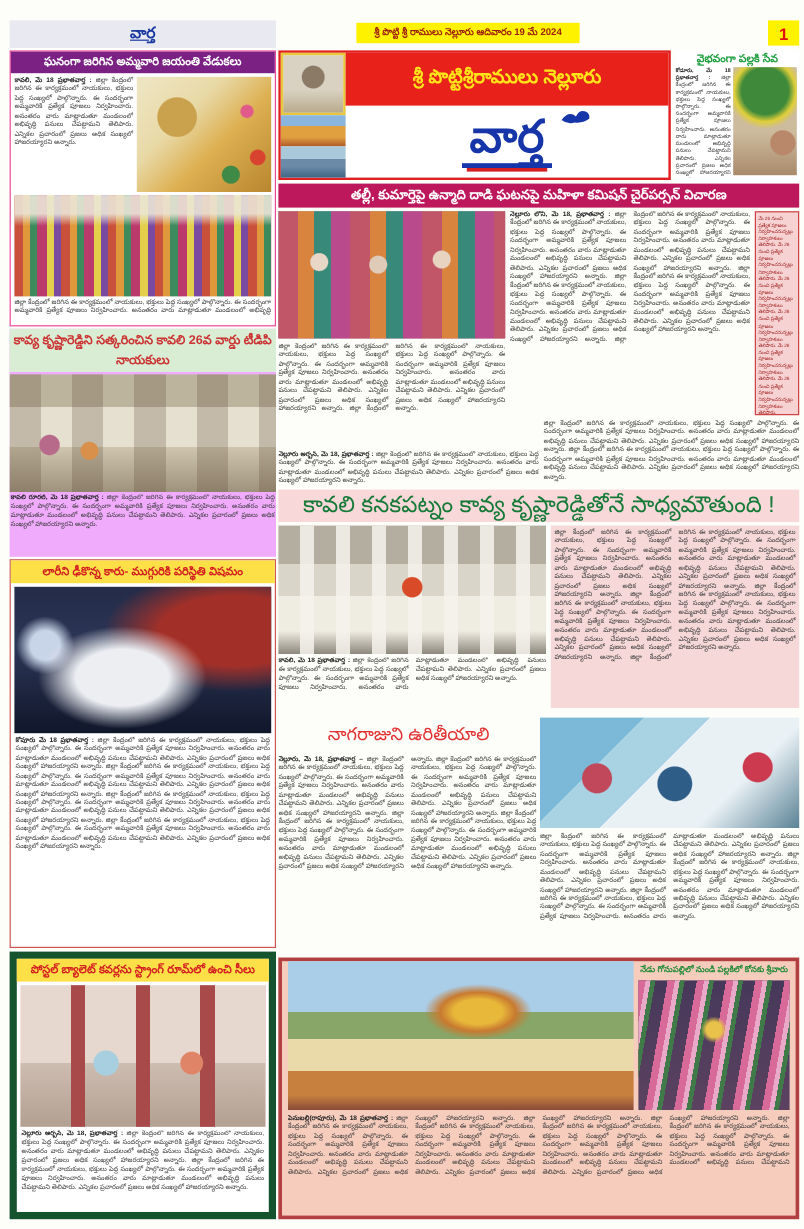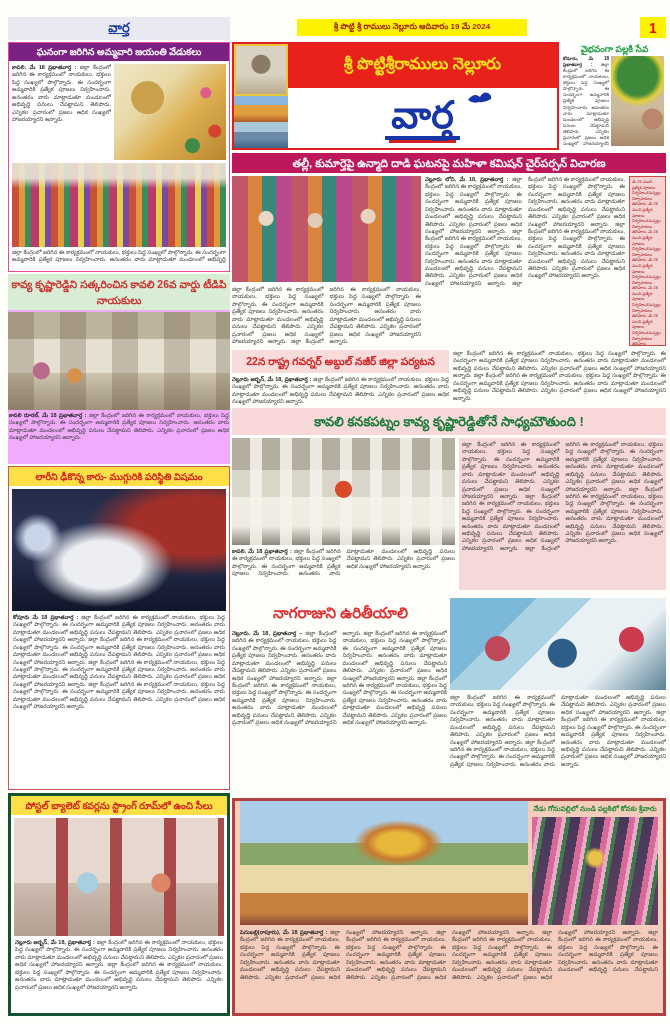--- a/index.html
+++ b/index.html
@@ -6,21 +6,21 @@
   html,body { background:#ffffff; }
   body { font-family:"Liberation Sans", sans-serif; }
   #page { position:relative; width:670px; height:1024px; background:#fdfdfa; overflow:hidden; }
   .abs { position:absolute; }
   .flexc { display:flex; align-items:center; justify-content:center; }
   .oneline { white-space:nowrap; overflow:hidden; }
 
   
   .logo-box { left:8px; top:17px; width:222px; height:23px; background:#e9e9f2; }
   .logo-box span { color:#1a3aa0; font-weight:bold; font-size:13px; text-decoration:underline; }
-  .date-bar { left:297px; top:19px; width:230px; height:17px; background:#fff200;
+  .date-bar { left:297px; top:19px; width:186px; height:17px; background:#fff200;
               color:#9c1c10; font-weight:bold; font-size:8px; }
   .pagenum { left:640px; top:17px; width:26px; height:21px; background:#fff200;
              color:#e01010; font-weight:bold; font-size:14px; }
 
   
   .tiny { font-size:5.5px; line-height:1.35; color:#3a3a3a; text-align:justify; overflow:hidden; }
   .tiny b { color:#222; }
   .cols2 { column-count:2; column-gap:6px; }
   .cols4 { column-count:4; column-gap:6px; }
   .ph { background-color:#cfc8ba; overflow:hidden; }
@@ -57,21 +57,21 @@
   .art-accident { left:8px; top:466px; width:222px; height:324px; border:1px solid #cc5555; background:#fff; }
   .head-yellow { height:19px; background:#fde047; color:#d42020; font-weight:bold; font-size:9.5px; line-height:19px; text-align:center; }
   .ph-night { margin:3px; height:122px;
     background:
       radial-gradient(ellipse at 42% 62%, #eceef2 22%, rgba(0,0,0,0) 40%),
       radial-gradient(ellipse at 86% 30%, #a33028 24%, rgba(0,0,0,0) 42%),
       radial-gradient(circle at 12% 40%, #c8d4e8 6%, rgba(0,0,0,0) 12%),
       linear-gradient(180deg,#232b48 0%,#2c3656 40%,#10162a 100%); }
   .acc-text { padding:0 4px; height:168px; }
 
-  .art-postal { left:8px; top:793px; width:222px; height:223px; border:3px solid #14532d; background:#fff; }
+  .art-postal { left:8px; top:793px; width:222px; height:223px; border:6px solid #14532d; background:#fff; }
   .ph-corridor { margin:3px; height:118px;
     background:
       radial-gradient(circle at 35% 55%, #a8cfe0 10px, rgba(0,0,0,0) 11px),
       radial-gradient(circle at 70% 55%, #e08468 9px, rgba(0,0,0,0) 10px),
       repeating-linear-gradient(90deg, rgba(0,0,0,0) 0 42px, #a84a4a 42px 54px),
       linear-gradient(180deg,#e6d8ce 0 55%,#cdbcb0 55%,#b2a092 100%); }
   .postal-text { padding:0 4px; height:74px; }
 
   
   .masthead { left:232px; top:42px; width:327px; height:108px; border:2px solid #e02020; background:#fff; }
@@ -119,32 +119,32 @@
                 background:#f6d2d2; padding:2px; font-size:4px; line-height:1.4; color:#a02020; overflow:hidden; }
 
   
   .gov-head { left:232px; top:350px; width:217px; height:23px; background:#f8dcdc;
               color:#d42020; font-weight:bold; font-size:10.5px; line-height:23px; text-align:center; }
   .gov-left { left:232px; top:376px; width:217px; height:29px; }
   .gov-right { left:453px; top:350px; width:213px; height:55px; }
 
   
   .kavya-head { left:232px; top:408px; width:434px; height:27px; background:#f8d8d8;
-                color:#157a38; font-weight:bold; font-size:13px; line-height:27px; text-align:center; }
+                color:#157a38; font-weight:normal; font-size:19px; line-height:27px; text-align:center; }
   .ph-men { left:232px; top:438px; width:223px; height:107px;
     background:
       radial-gradient(circle at 50% 48%, #d84a28 8px, rgba(0,0,0,0) 9px),
       repeating-linear-gradient(90deg, rgba(0,0,0,0) 0 18px, rgba(245,243,236,.85) 18px 30px),
       linear-gradient(180deg,#b4aea0 0 30%,#d9d5c9 30% 55%,#efece2 55% 82%,#8d887c 100%); }
   .kavya-under { left:232px; top:548px; width:223px; height:46px; }
   .kavya-pink { left:459px; top:438px; width:207px; height:152px; background:#f6d8d8; padding:3px; }
 
   
   .nag-head { left:232px; top:600px; width:217px; height:26px; color:#e03030;
-              font-weight:bold; font-size:15px; text-align:center; line-height:26px; }
+              font-weight:normal; font-size:15px; text-align:center; line-height:26px; }
   .nag-left { left:232px; top:630px; width:215px; height:164px; }
   .ph-hospital { left:450px; top:598px; width:216px; height:92px;
     background:
       radial-gradient(circle at 22% 55%, #c0485a 12px, rgba(0,0,0,0) 13px),
       radial-gradient(circle at 52% 60%, #2e5e88 14px, rgba(0,0,0,0) 15px),
       radial-gradient(circle at 84% 45%, #cc3a50 12px, rgba(0,0,0,0) 13px),
       linear-gradient(135deg,#7cb9d8 0 28%,#a9d2e2 28% 46%,#e9f1f5 46% 72%,#5a8296 100%); }
   .nag-right { left:450px; top:694px; width:216px; height:100px; }
 
   
@@ -228,21 +228,20 @@
       <div class="ph ph-pallaki"></div>
     </div>
   </div>
 
   <div class="abs blue-bar oneline">తల్లీ, కుమార్తెపై ఉన్మాది దాడి ఘటనపై మహిళా కమిషన్ చైర్‌పర్సన్ విచారణ</div>
   <div class="abs ph ph-women"></div>
   <div class="abs com-under tiny cols2">జిల్లా కేంద్రంలో జరిగిన ఈ కార్యక్రమంలో నాయకులు, భక్తులు పెద్ద సంఖ్యలో పాల్గొన్నారు. ఈ సందర్భంగా అమ్మవారికి ప్రత్యేక పూజలు నిర్వహించారు. అనంతరం వారు మాట్లాడుతూ మండలంలో అభివృద్ధి పనులు చేపట్టామని తెలిపారు. ఎన్నికల ప్రచారంలో ప్రజలు అధిక సంఖ్యలో హాజరయ్యారని అన్నారు. జిల్లా కేంద్రంలో జరిగిన ఈ కార్యక్రమంలో నాయకులు, భక్తులు పెద్ద సంఖ్యలో పాల్గొన్నారు. ఈ సందర్భంగా అమ్మవారికి ప్రత్యేక పూజలు నిర్వహించారు. అనంతరం వారు మాట్లాడుతూ మండలంలో అభివృద్ధి పనులు చేపట్టామని తెలిపారు. ఎన్నికల ప్రచారంలో ప్రజలు అధిక సంఖ్యలో హాజరయ్యారని అన్నారు.</div>
   <div class="abs com-main tiny cols2"><b>నెల్లూరు లోని, మే 18, ప్రభాతవార్త : </b><span>జిల్లా కేంద్రంలో జరిగిన ఈ కార్యక్రమంలో నాయకులు, భక్తులు పెద్ద సంఖ్యలో పాల్గొన్నారు. ఈ సందర్భంగా అమ్మవారికి ప్రత్యేక పూజలు నిర్వహించారు. అనంతరం వారు మాట్లాడుతూ మండలంలో అభివృద్ధి పనులు చేపట్టామని తెలిపారు. ఎన్నికల ప్రచారంలో ప్రజలు అధిక సంఖ్యలో హాజరయ్యారని అన్నారు. జిల్లా కేంద్రంలో జరిగిన ఈ కార్యక్రమంలో నాయకులు, భక్తులు పెద్ద సంఖ్యలో పాల్గొన్నారు. ఈ సందర్భంగా అమ్మవారికి ప్రత్యేక పూజలు నిర్వహించారు. అనంతరం వారు మాట్లాడుతూ మండలంలో అభివృద్ధి పనులు చేపట్టామని తెలిపారు. ఎన్నికల ప్రచారంలో ప్రజలు అధిక సంఖ్యలో హాజరయ్యారని అన్నారు. జిల్లా కేంద్రంలో జరిగిన ఈ కార్యక్రమంలో నాయకులు, భక్తులు పెద్ద సంఖ్యలో పాల్గొన్నారు. ఈ సందర్భంగా అమ్మవారికి ప్రత్యేక పూజలు నిర్వహించారు. అనంతరం వారు మాట్లాడుతూ మండలంలో అభివృద్ధి పనులు చేపట్టామని తెలిపారు. ఎన్నికల ప్రచారంలో ప్రజలు అధిక సంఖ్యలో హాజరయ్యారని అన్నారు. జిల్లా కేంద్రంలో జరిగిన ఈ కార్యక్రమంలో నాయకులు, భక్తులు పెద్ద సంఖ్యలో పాల్గొన్నారు. ఈ సందర్భంగా అమ్మవారికి ప్రత్యేక పూజలు నిర్వహించారు. అనంతరం వారు మాట్లాడుతూ మండలంలో అభివృద్ధి పనులు చేపట్టామని తెలిపారు. ఎన్నికల ప్రచారంలో ప్రజలు అధిక సంఖ్యలో హాజరయ్యారని అన్నారు.</span></div>
   <div class="abs notice-box">మే 26 నుంచి ప్రత్యేక పూజలు నిర్వహించనున్నట్లు నిర్వాహకులు తెలిపారు. మే 26 నుంచి ప్రత్యేక పూజలు నిర్వహించనున్నట్లు నిర్వాహకులు తెలిపారు. మే 26 నుంచి ప్రత్యేక పూజలు నిర్వహించనున్నట్లు నిర్వాహకులు తెలిపారు. మే 26 నుంచి ప్రత్యేక పూజలు నిర్వహించనున్నట్లు నిర్వాహకులు తెలిపారు. మే 26 నుంచి ప్రత్యేక పూజలు నిర్వహించనున్నట్లు నిర్వాహకులు తెలిపారు. మే 26 నుంచి ప్రత్యేక పూజలు నిర్వహించనున్నట్లు నిర్వాహకులు తెలిపారు.</div>
 
-  <div class="abs gov-head oneline">22న రాష్ట్ర గవర్నర్ అబ్దుల్ నజీర్ జిల్లా పర్యటన</div>
   <div class="abs gov-left tiny"><b>నెల్లూరు అర్బన్, మే 18, ప్రభాతవార్త : </b><span>జిల్లా కేంద్రంలో జరిగిన ఈ కార్యక్రమంలో నాయకులు, భక్తులు పెద్ద సంఖ్యలో పాల్గొన్నారు. ఈ సందర్భంగా అమ్మవారికి ప్రత్యేక పూజలు నిర్వహించారు. అనంతరం వారు మాట్లాడుతూ మండలంలో అభివృద్ధి పనులు చేపట్టామని తెలిపారు. ఎన్నికల ప్రచారంలో ప్రజలు అధిక సంఖ్యలో హాజరయ్యారని అన్నారు.</span></div>
   <div class="abs gov-right tiny">జిల్లా కేంద్రంలో జరిగిన ఈ కార్యక్రమంలో నాయకులు, భక్తులు పెద్ద సంఖ్యలో పాల్గొన్నారు. ఈ సందర్భంగా అమ్మవారికి ప్రత్యేక పూజలు నిర్వహించారు. అనంతరం వారు మాట్లాడుతూ మండలంలో అభివృద్ధి పనులు చేపట్టామని తెలిపారు. ఎన్నికల ప్రచారంలో ప్రజలు అధిక సంఖ్యలో హాజరయ్యారని అన్నారు. జిల్లా కేంద్రంలో జరిగిన ఈ కార్యక్రమంలో నాయకులు, భక్తులు పెద్ద సంఖ్యలో పాల్గొన్నారు. ఈ సందర్భంగా అమ్మవారికి ప్రత్యేక పూజలు నిర్వహించారు. అనంతరం వారు మాట్లాడుతూ మండలంలో అభివృద్ధి పనులు చేపట్టామని తెలిపారు. ఎన్నికల ప్రచారంలో ప్రజలు అధిక సంఖ్యలో హాజరయ్యారని అన్నారు.</div>
 
   <div class="abs kavya-head oneline">కావలి కనకపట్నం కావ్య కృష్ణారెడ్డితోనే సాధ్యమౌతుంది !</div>
   <div class="abs ph ph-men"></div>
   <div class="abs kavya-under tiny cols2"><b>కావలి, మే 18 ప్రభాతవార్త : </b><span>జిల్లా కేంద్రంలో జరిగిన ఈ కార్యక్రమంలో నాయకులు, భక్తులు పెద్ద సంఖ్యలో పాల్గొన్నారు. ఈ సందర్భంగా అమ్మవారికి ప్రత్యేక పూజలు నిర్వహించారు. అనంతరం వారు మాట్లాడుతూ మండలంలో అభివృద్ధి పనులు చేపట్టామని తెలిపారు. ఎన్నికల ప్రచారంలో ప్రజలు అధిక సంఖ్యలో హాజరయ్యారని అన్నారు.</span></div>
   <div class="abs kavya-pink tiny cols2">జిల్లా కేంద్రంలో జరిగిన ఈ కార్యక్రమంలో నాయకులు, భక్తులు పెద్ద సంఖ్యలో పాల్గొన్నారు. ఈ సందర్భంగా అమ్మవారికి ప్రత్యేక పూజలు నిర్వహించారు. అనంతరం వారు మాట్లాడుతూ మండలంలో అభివృద్ధి పనులు చేపట్టామని తెలిపారు. ఎన్నికల ప్రచారంలో ప్రజలు అధిక సంఖ్యలో హాజరయ్యారని అన్నారు. జిల్లా కేంద్రంలో జరిగిన ఈ కార్యక్రమంలో నాయకులు, భక్తులు పెద్ద సంఖ్యలో పాల్గొన్నారు. ఈ సందర్భంగా అమ్మవారికి ప్రత్యేక పూజలు నిర్వహించారు. అనంతరం వారు మాట్లాడుతూ మండలంలో అభివృద్ధి పనులు చేపట్టామని తెలిపారు. ఎన్నికల ప్రచారంలో ప్రజలు అధిక సంఖ్యలో హాజరయ్యారని అన్నారు. జిల్లా కేంద్రంలో జరిగిన ఈ కార్యక్రమంలో నాయకులు, భక్తులు పెద్ద సంఖ్యలో పాల్గొన్నారు. ఈ సందర్భంగా అమ్మవారికి ప్రత్యేక పూజలు నిర్వహించారు. అనంతరం వారు మాట్లాడుతూ మండలంలో అభివృద్ధి పనులు చేపట్టామని తెలిపారు. ఎన్నికల ప్రచారంలో ప్రజలు అధిక సంఖ్యలో హాజరయ్యారని అన్నారు. జిల్లా కేంద్రంలో జరిగిన ఈ కార్యక్రమంలో నాయకులు, భక్తులు పెద్ద సంఖ్యలో పాల్గొన్నారు. ఈ సందర్భంగా అమ్మవారికి ప్రత్యేక పూజలు నిర్వహించారు. అనంతరం వారు మాట్లాడుతూ మండలంలో అభివృద్ధి పనులు చేపట్టామని తెలిపారు. ఎన్నికల ప్రచారంలో ప్రజలు అధిక సంఖ్యలో హాజరయ్యారని అన్నారు.</div>
 
   <div class="abs nag-head oneline">నాగరాజుని ఉరితీయాలి</div>
   <div class="abs nag-left tiny cols2"><b>నెల్లూరు, మే 18, ప్రభాతవార్త – </b><span>జిల్లా కేంద్రంలో జరిగిన ఈ కార్యక్రమంలో నాయకులు, భక్తులు పెద్ద సంఖ్యలో పాల్గొన్నారు. ఈ సందర్భంగా అమ్మవారికి ప్రత్యేక పూజలు నిర్వహించారు. అనంతరం వారు మాట్లాడుతూ మండలంలో అభివృద్ధి పనులు చేపట్టామని తెలిపారు. ఎన్నికల ప్రచారంలో ప్రజలు అధిక సంఖ్యలో హాజరయ్యారని అన్నారు. జిల్లా కేంద్రంలో జరిగిన ఈ కార్యక్రమంలో నాయకులు, భక్తులు పెద్ద సంఖ్యలో పాల్గొన్నారు. ఈ సందర్భంగా అమ్మవారికి ప్రత్యేక పూజలు నిర్వహించారు. అనంతరం వారు మాట్లాడుతూ మండలంలో అభివృద్ధి పనులు చేపట్టామని తెలిపారు. ఎన్నికల ప్రచారంలో ప్రజలు అధిక సంఖ్యలో హాజరయ్యారని అన్నారు. జిల్లా కేంద్రంలో జరిగిన ఈ కార్యక్రమంలో నాయకులు, భక్తులు పెద్ద సంఖ్యలో పాల్గొన్నారు. ఈ సందర్భంగా అమ్మవారికి ప్రత్యేక పూజలు నిర్వహించారు. అనంతరం వారు మాట్లాడుతూ మండలంలో అభివృద్ధి పనులు చేపట్టామని తెలిపారు. ఎన్నికల ప్రచారంలో ప్రజలు అధిక సంఖ్యలో హాజరయ్యారని అన్నారు. జిల్లా కేంద్రంలో జరిగిన ఈ కార్యక్రమంలో నాయకులు, భక్తులు పెద్ద సంఖ్యలో పాల్గొన్నారు. ఈ సందర్భంగా అమ్మవారికి ప్రత్యేక పూజలు నిర్వహించారు. అనంతరం వారు మాట్లాడుతూ మండలంలో అభివృద్ధి పనులు చేపట్టామని తెలిపారు. ఎన్నికల ప్రచారంలో ప్రజలు అధిక సంఖ్యలో హాజరయ్యారని అన్నారు.</span></div>

